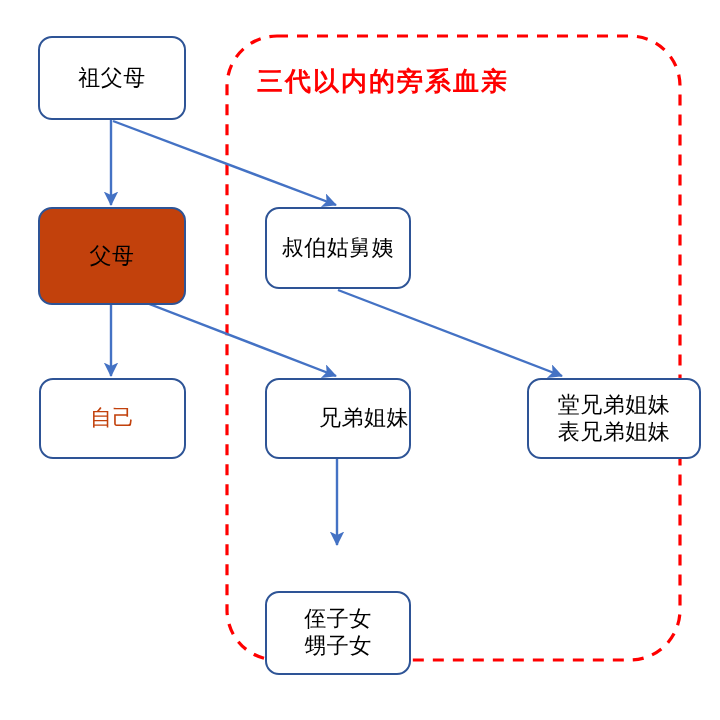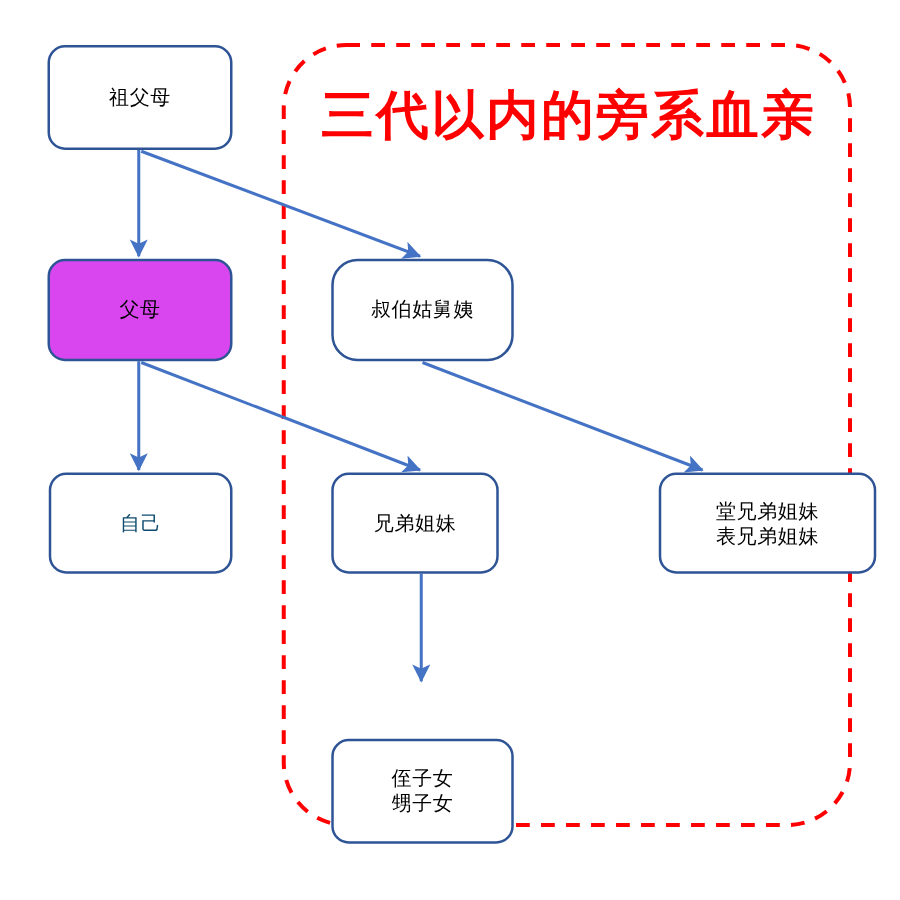--- a/index.html
+++ b/index.html
@@ -29,33 +29,33 @@
     position: absolute;
     box-sizing: border-box;
     border: 2px solid #2E5496;
     border-radius: 14px;
     background: #ffffff;
     display: flex;
     flex-direction: column;
     align-items: center;
     justify-content: center;
     color: #000000;
-    font-size: 16px;
+    font-size: 22px;
     line-height: 1.22;
     letter-spacing: 0.5px;
     white-space: nowrap;
     z-index: 3;
   }
   .node .line2 {
     display: block;
   }
   .group-title {
     position: absolute;
     color: #FF0000;
-    font-size: 42px;
+    font-size: 26px;
     font-weight: 700;
     letter-spacing: 2px;
     white-space: nowrap;
     z-index: 2;
   }
 </style>
 </head>
 <body>
 
 <div id="stage" style="width: 720px; height: 720px; background: rgb(255, 255, 255);">
@@ -78,30 +78,30 @@
         <line x1="337" y1="459" x2="337" y2="545" stroke="#4472C4" stroke-width="2.4" marker-end="url(#arrowhead)"></line>
       </g>
   </svg>
 
   <div class="group-title" id="group-title" style="left: 257px; top: 64px; color: rgb(255, 0, 0);">三代以内的旁系血亲</div>
 
   <div id="nodes-layer">
       <div class="node" style="left: 38px; top: 36px; width: 148px; height: 84px; border-color: rgb(46, 84, 150); background: rgb(255, 255, 255); color: rgb(0, 0, 0);">
         <span class="line1">祖父母</span>
       </div>
-      <div class="node" style="left: 38px; top: 207px; width: 148px; height: 82px; border-color: rgb(46, 84, 150); background: #d946ef; color: rgb(0, 0, 0);">
+      <div class="node" style="left: 38px; top: 207px; width: 148px; height: 98px; border-color: rgb(46, 84, 150); background: #c2410c; color: rgb(0, 0, 0);">
         <span class="line1">父母</span>
       </div>
-      <div class="node" style="left: 265px; top: 207px; width: 146px; height: 82px; border-color: rgb(46, 84, 150); background: rgb(255, 255, 255); color: rgb(0, 0, 0); border-radius: 21px;">
+      <div class="node" style="left: 265px; top: 207px; width: 146px; height: 82px; border-color: rgb(46, 84, 150); background: rgb(255, 255, 255); color: rgb(0, 0, 0);">
         <span class="line1">叔伯姑舅姨</span>
       </div>
-      <div class="node" style="left: 39px; top: 378px; width: 147px; height: 81px; border-color: rgb(46, 84, 150); background: rgb(255, 255, 255); color: #0c4a6e;">
+      <div class="node" style="left: 39px; top: 378px; width: 147px; height: 81px; border-color: rgb(46, 84, 150); background: rgb(255, 255, 255); color: #c2410c;">
         <span class="line1">自己</span>
       </div>
-      <div class="node" style="left: 265px; top: 378px; width: 134px; height: 81px; border-color: rgb(46, 84, 150); background: rgb(255, 255, 255); color: rgb(0, 0, 0);">
+      <div class="node" style="left: 265px; top: 378px; width: 146px; height: 81px; border-color: rgb(46, 84, 150); background: rgb(255, 255, 255); color: rgb(0, 0, 0); align-items: flex-end;">
         <span class="line1">兄弟姐妹</span>
       </div>
       <div class="node" style="left: 492px; top: 378px; width: 174px; height: 81px; border-color: rgb(46, 84, 150); background: rgb(255, 255, 255); color: rgb(0, 0, 0); margin-left: 35px;">
         <span class="line1">堂兄弟姐妹</span>
         <span class="line2">表兄弟姐妹</span>
       </div>
       <div class="node" style="left: 265px; top: 547px; width: 146px; height: 84px; border-color: rgb(46, 84, 150); background: rgb(255, 255, 255); color: rgb(0, 0, 0); margin-top: 44px;">
         <span class="line1">侄子女</span>
         <span class="line2">甥子女</span>
       </div>

